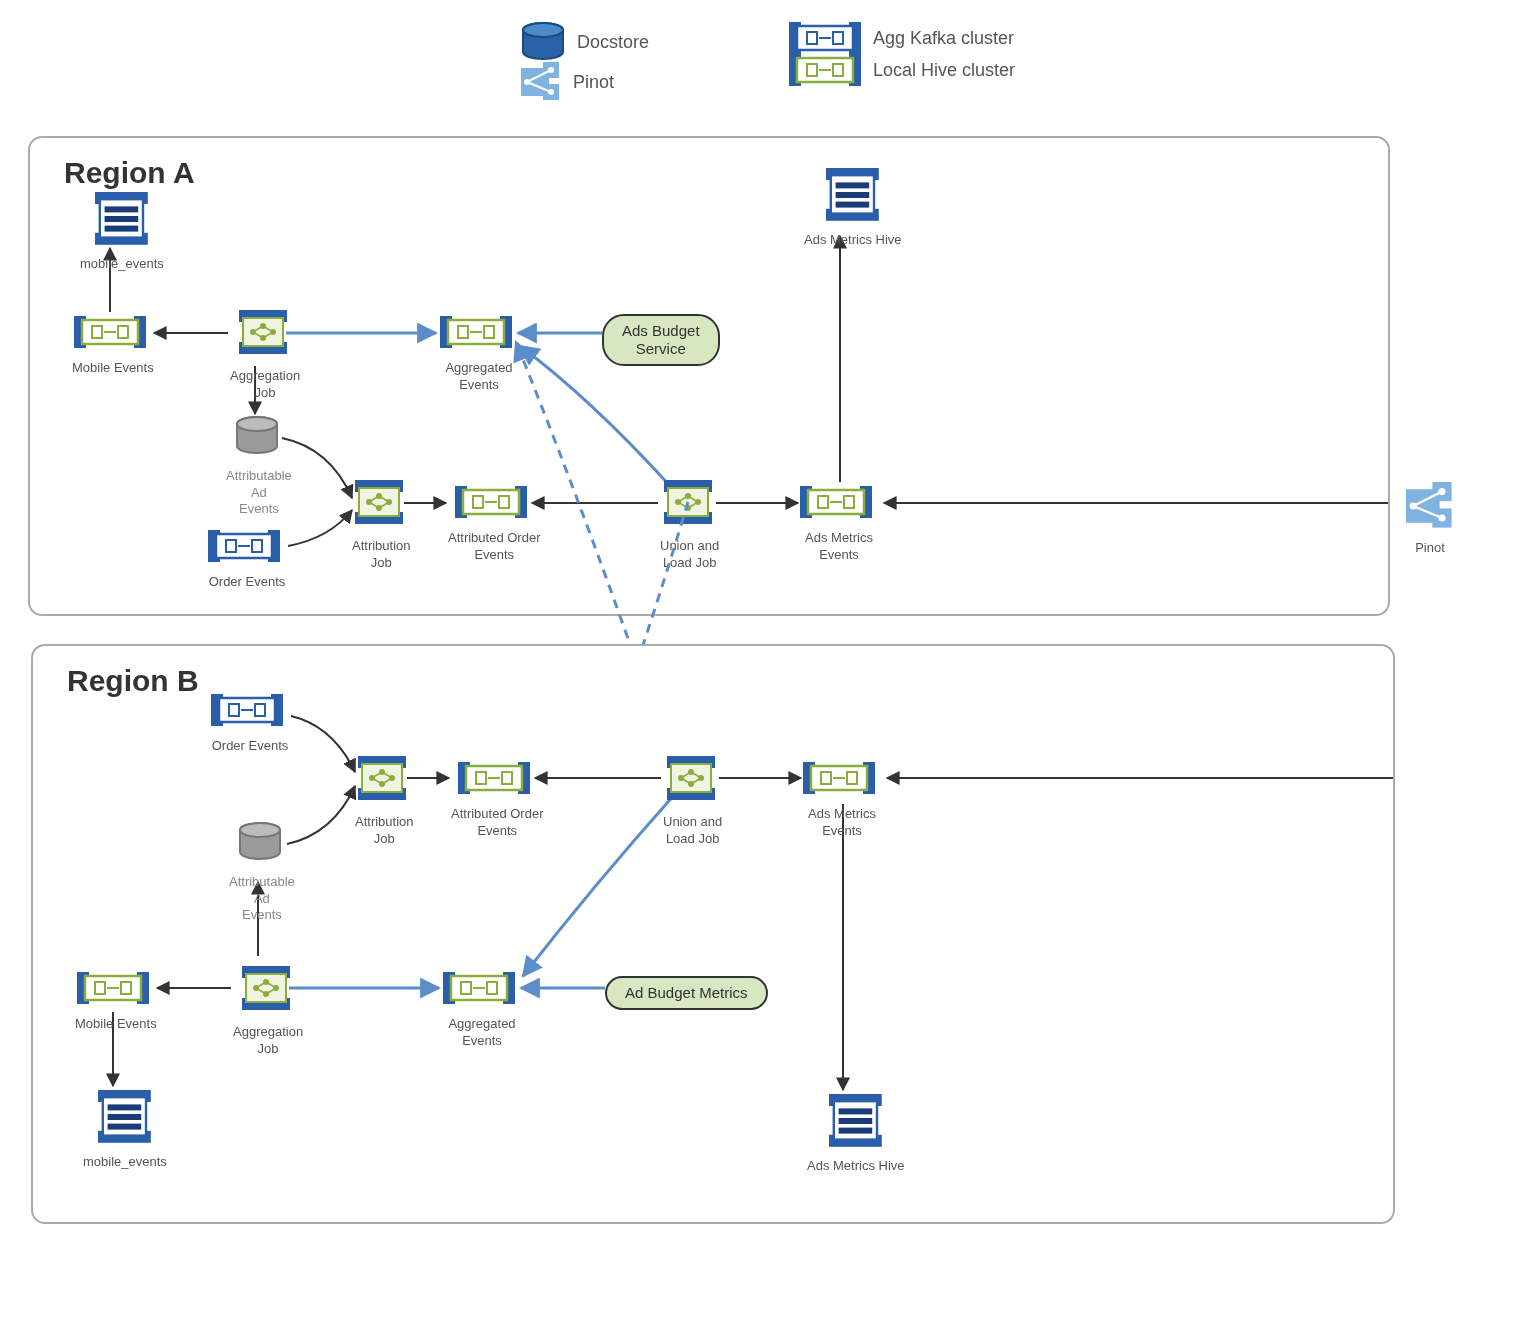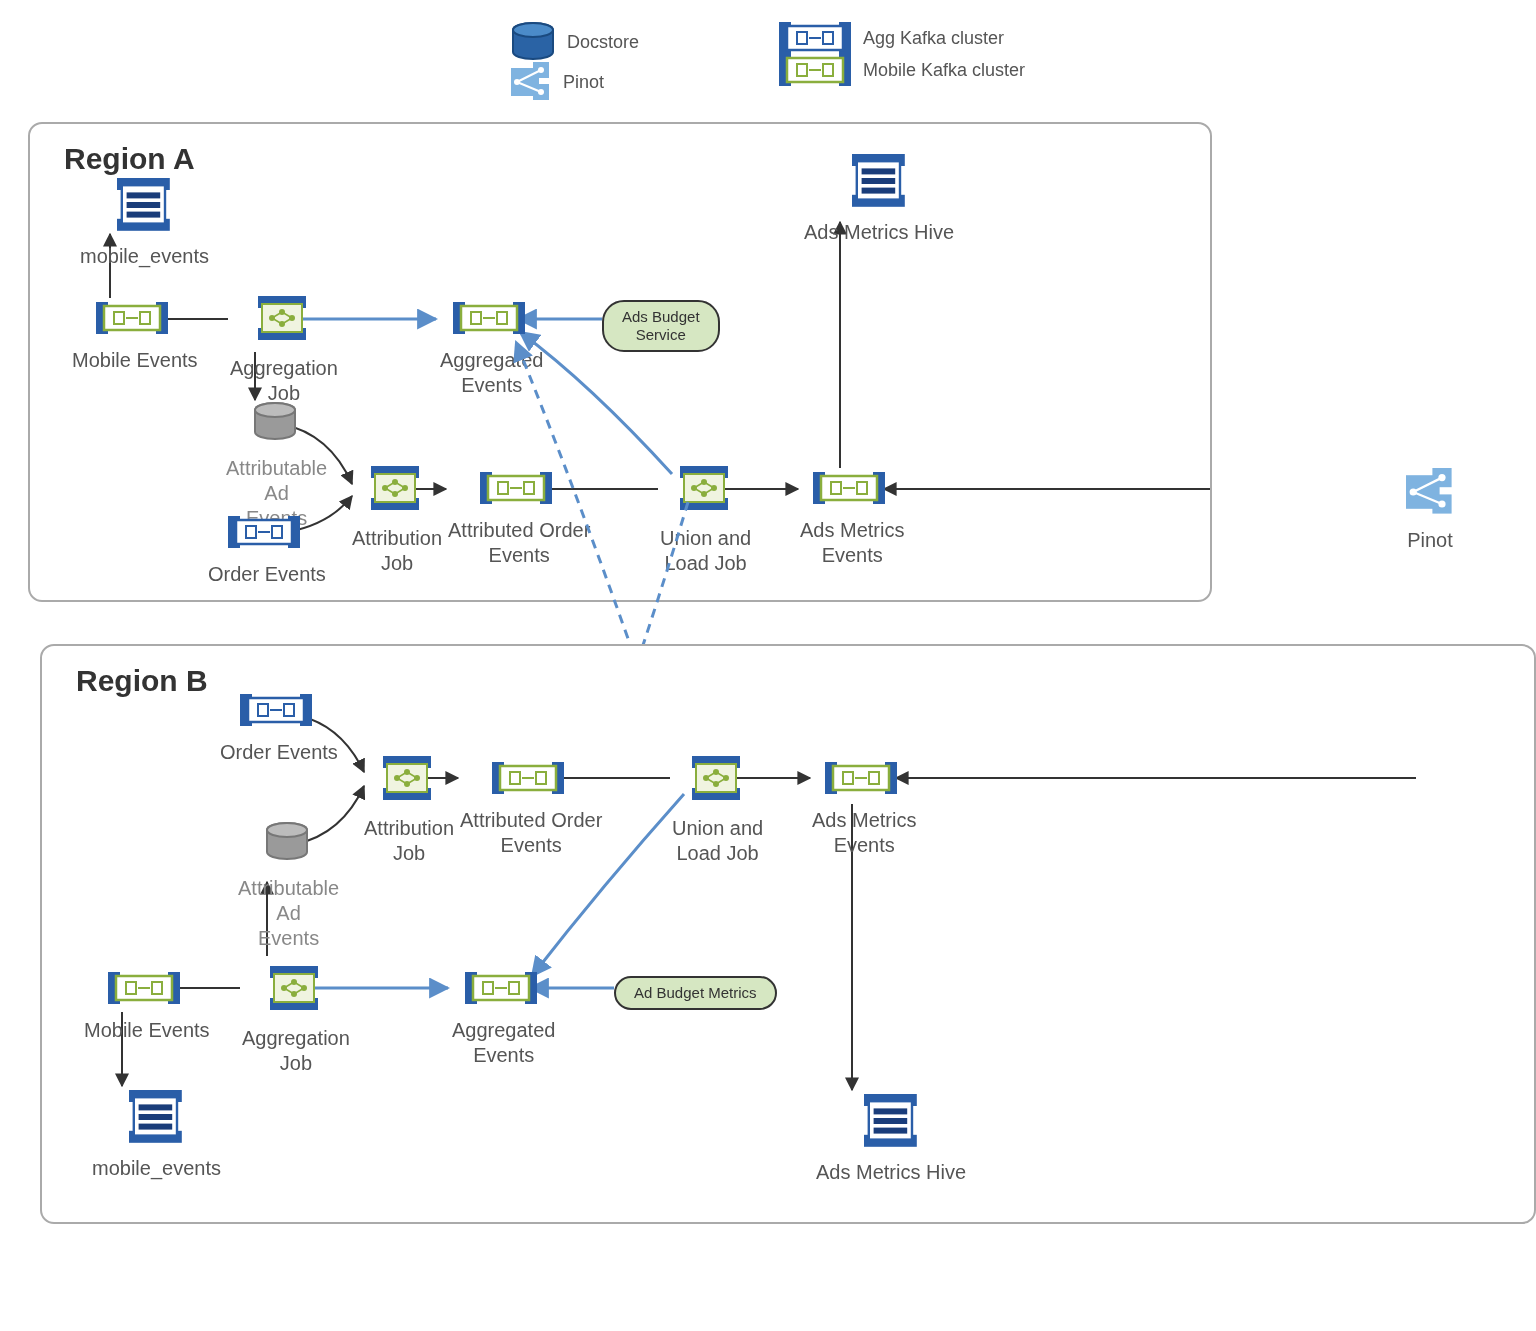--- a/index.html
+++ b/index.html
@@ -4,24 +4,24 @@
 <style>
   *{box-sizing:border-box;margin:0;padding:0}
   body{background:#fff;font-family:Arial,Helvetica,sans-serif;width:1536px;height:1331px;position:relative;color:#333}
   .legend{position:absolute;top:22px;left:0;right:0;display:flex;justify-content:center;gap:140px}
   .legend-col{display:flex;flex-direction:column;}
   .legend-item{display:flex;align-items:center;gap:12px;font-size:18px;color:#555}
   .legend-line{width:68px;height:0;border-top:3px solid #000;position:relative}
   .legend-line.dashed{border-top:3px dashed #000}
   .legend-line.blue{border-top:3px solid #5b8ec9}
   .region{position:absolute;border:2px solid #aaa;border-radius:14px;background:#fff}
-  .region-a{left:28px;top:122px;width:1184px;height:480px}
-  .region-b{left:40px;top:644px;width:1496px;height:580px}
+  .region-a{left:28px;top:136px;width:1362px;height:480px}
+  .region-b{left:31px;top:644px;width:1364px;height:580px}
   .region-title{position:absolute;left:34px;top:18px;font-size:30px;font-weight:bold;color:#333}
-  .node{position:absolute;text-align:center;font-size:20px;color:#555;line-height:1.25}
+  .node{position:absolute;text-align:center;font-size:13px;color:#555;line-height:1.25}
   .node .lbl{margin-top:6px;display:block}
   svg.conn{position:absolute;top:0;left:0;width:100%;height:100%;pointer-events:none}
   .service{position:absolute;border:2px solid #333;background:#d6e7c2;border-radius:22px;padding:6px 18px;font-size:15px;text-align:center;color:#333;line-height:1.2}
 </style>
 </head>
 <body>
 
 <svg width="0" height="0" style="position:absolute">
   <defs>
 
@@ -112,21 +112,21 @@
     <div class="legend-item">
         <svg width="72" height="32">
           <use href="#ic-kafka-blue"></use>
         </svg>
         <span>Agg Kafka cluster</span>
       </div>
     <div class="legend-item">
         <svg width="72" height="32">
           <use href="#ic-kafka-green"></use>
         </svg>
-        <span>Mobile Kafka cluster</span>
+        <span>Local Hive cluster</span>
       </div>
   </div>
 </div>
 
 <div class="region region-a">
   <div class="region-title">Region A</div>
 
   <svg class="conn">
 
     <line x1="80" y1="174" x2="80" y2="110" stroke="#333" stroke-width="2" marker-end="url(#arr)"></line>

